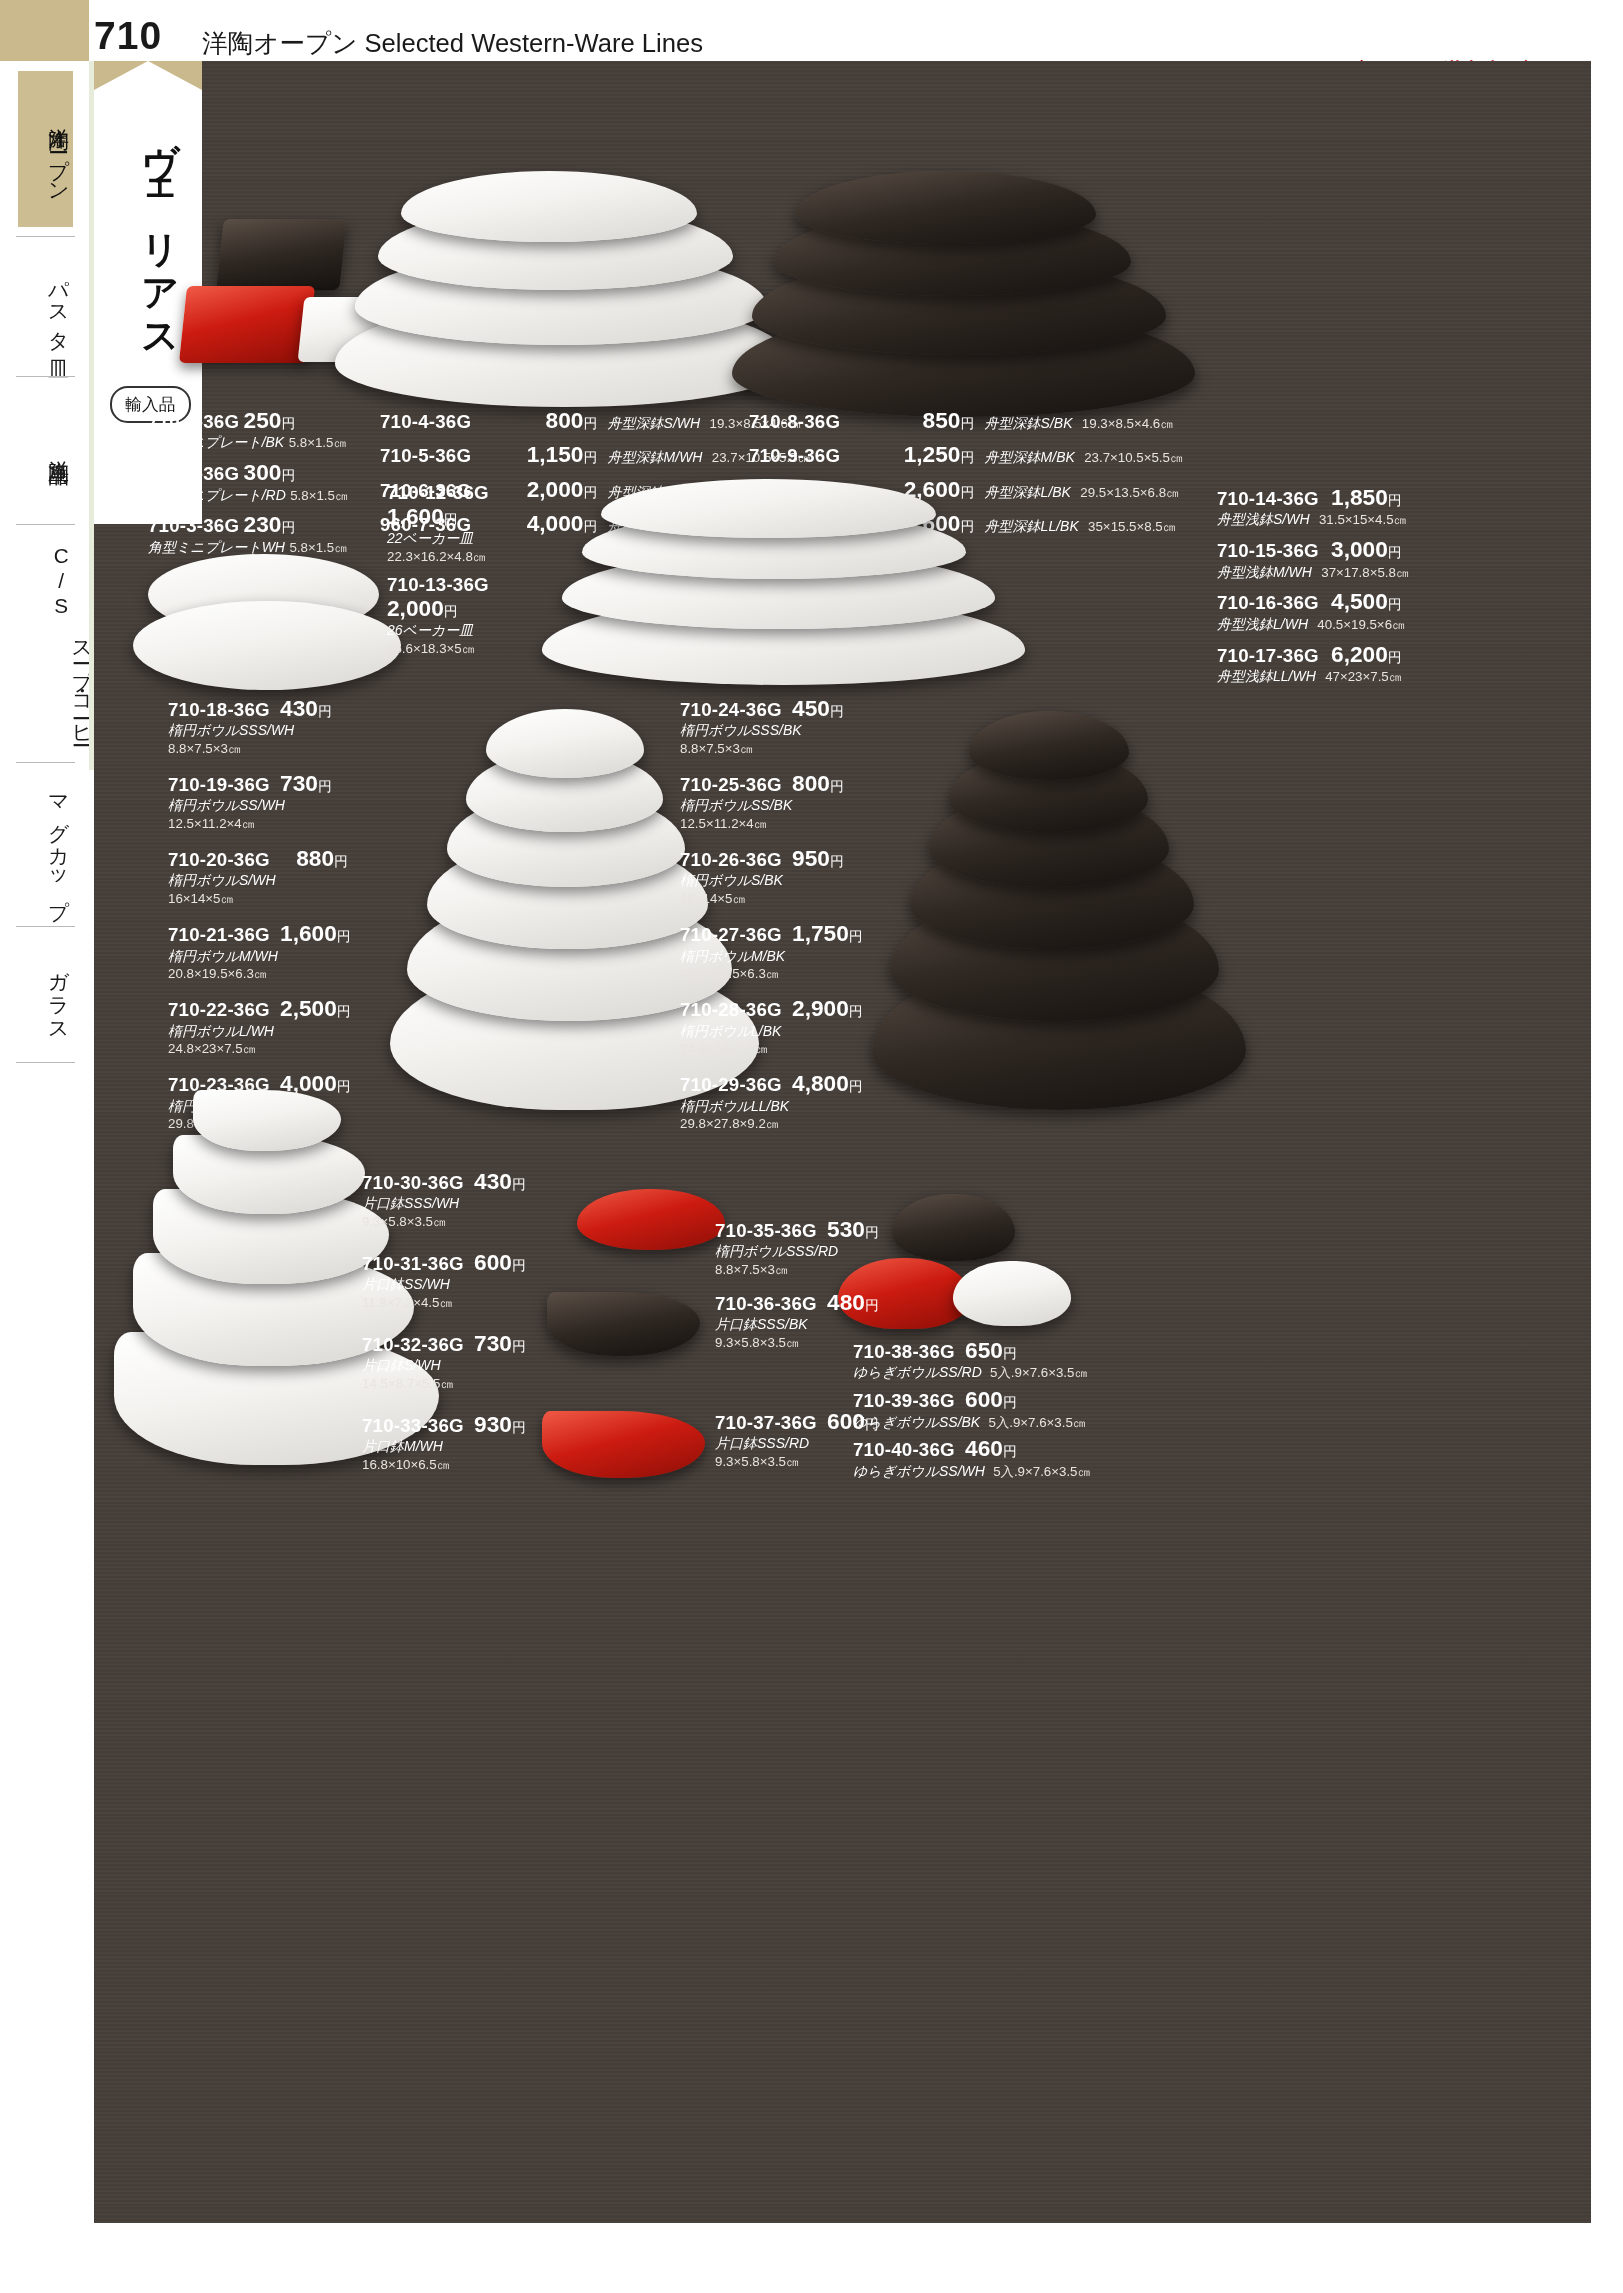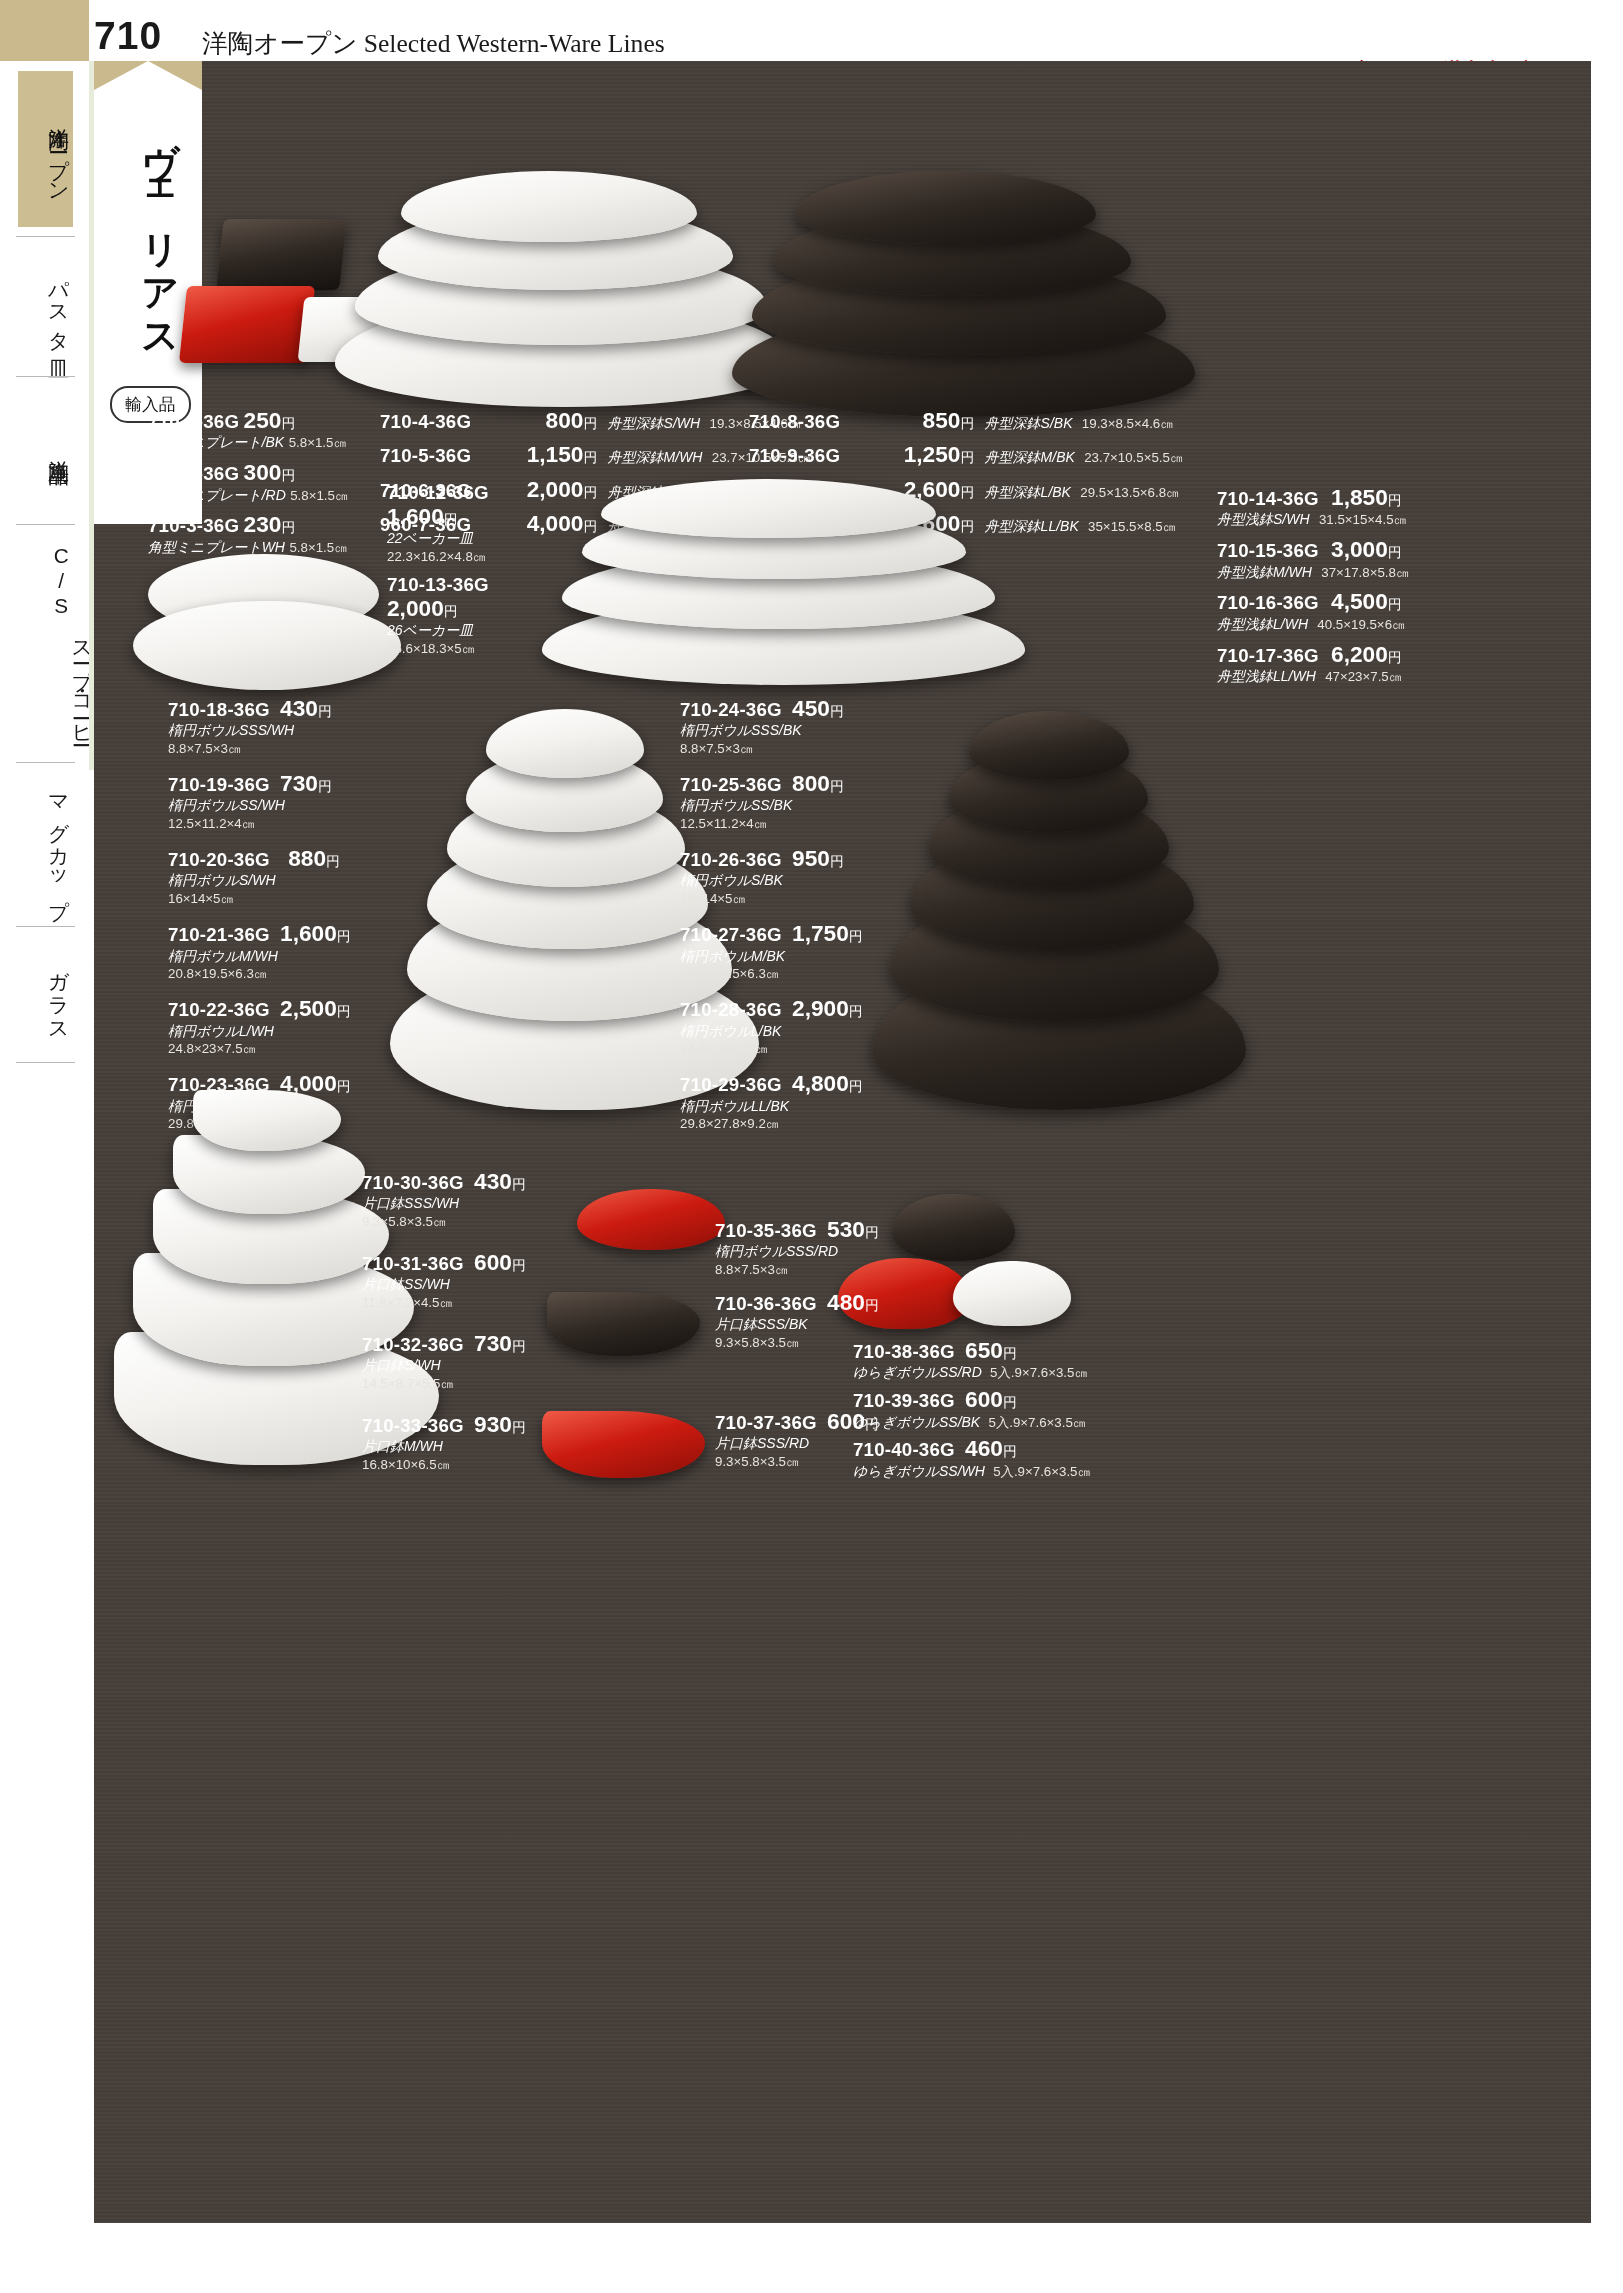--- a/index.html
+++ b/index.html
@@ -2,21 +2,21 @@
 <html><head>
 <meta charset="utf-8">
 <style>
   html,body{margin:0;padding:0;background:#fff;}
   body{width:1623px;height:2293px;position:relative;font-family:"Liberation Sans",sans-serif;overflow:hidden;}
   .page{position:absolute;inset:0;background:#ffffff;}
 
   
   .header{position:absolute;left:0;top:0;width:1623px;height:71px;background:#fff;}
   .page-num{position:absolute;left:94px;top:13.8px;font-size:39px;font-weight:bold;color:#1a1a1a;letter-spacing:1px;}
-  .header-title{position:absolute;left:202px;top:25.6px;font-size:25.6px;color:#1a1a1a;font-family:Liberation Serif, serif;}
+  .header-title{position:absolute;left:202px;top:25.6px;font-size:25.6px;color:#1a1a1a;font-family:Liberation Sans, sans-serif;}
   .header-note{position:absolute;right:29.6px;top:57px;font-size:18.7px;color:#cc0000;font-weight:bold;}
   .header-bar{position:absolute;left:0;top:0;width:89px;height:61px;background:#c9b98c;}
 
   
   .side-tabs{position:absolute;left:0;top:61px;width:89px;height:1182px;}
   .side-tab{position:absolute;left:17.7px;width:55px;writing-mode:vertical-rl;text-orientation:upright;
             font-size:20.7px;color:#1a1a1a;text-align:center;letter-spacing:2px;}
   .side-tab.active{background:#cdbd92;color:#111;}
   .side-div{position:absolute;left:15.8px;width:59px;height:1px;background:#b9b9b9;}
 
@@ -264,21 +264,21 @@
           <div class="row"><span class="dim">8.8×7.5×3㎝</span></div>
         </div>
         <div class="item" style="margin-bottom:13.8px;">
           <div class="row"><span class="code inline">710-19-36G</span>
             <span class="price inline" style="margin-left:5.9px;">730</span><span class="yen inline">円</span></div>
           <div class="row"><span class="desc">楕円ボウルSS/WH</span></div>
           <div class="row"><span class="dim">12.5×11.2×4㎝</span></div>
         </div>
         <div class="item" style="margin-bottom:13.8px;">
           <div class="row"><span class="code inline">710-20-36G</span>
-            <span class="price inline" style="margin-left:14px;">880</span><span class="yen inline">円</span></div>
+            <span class="price inline" style="margin-left:22px;">880</span><span class="yen inline">円</span></div>
           <div class="row"><span class="desc">楕円ボウルS/WH</span></div>
           <div class="row"><span class="dim">16×14×5㎝</span></div>
         </div>
         <div class="item" style="margin-bottom:13.8px;">
           <div class="row"><span class="code inline">710-21-36G</span>
             <span class="price inline" style="margin-left:5.9px;">1,600</span><span class="yen inline">円</span></div>
           <div class="row"><span class="desc">楕円ボウルM/WH</span></div>
           <div class="row"><span class="dim">20.8×19.5×6.3㎝</span></div>
         </div>
         <div class="item" style="margin-bottom:13.8px;">

